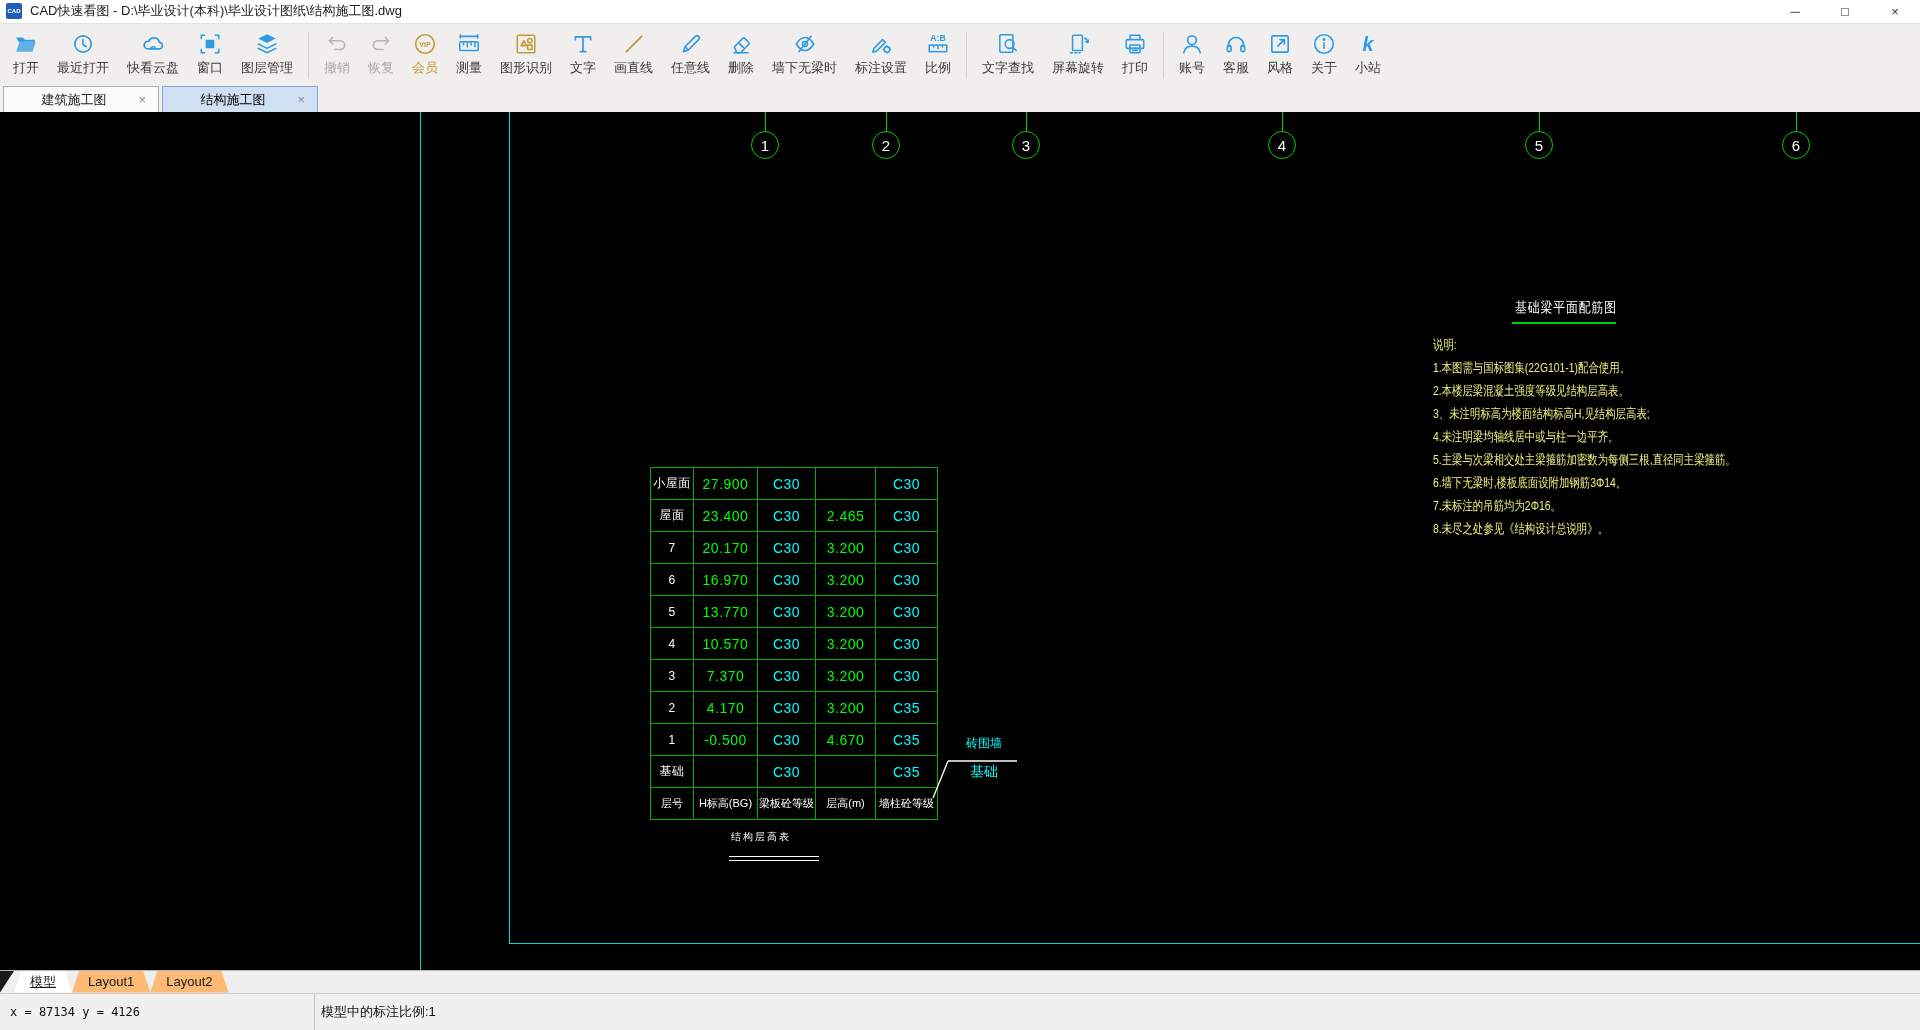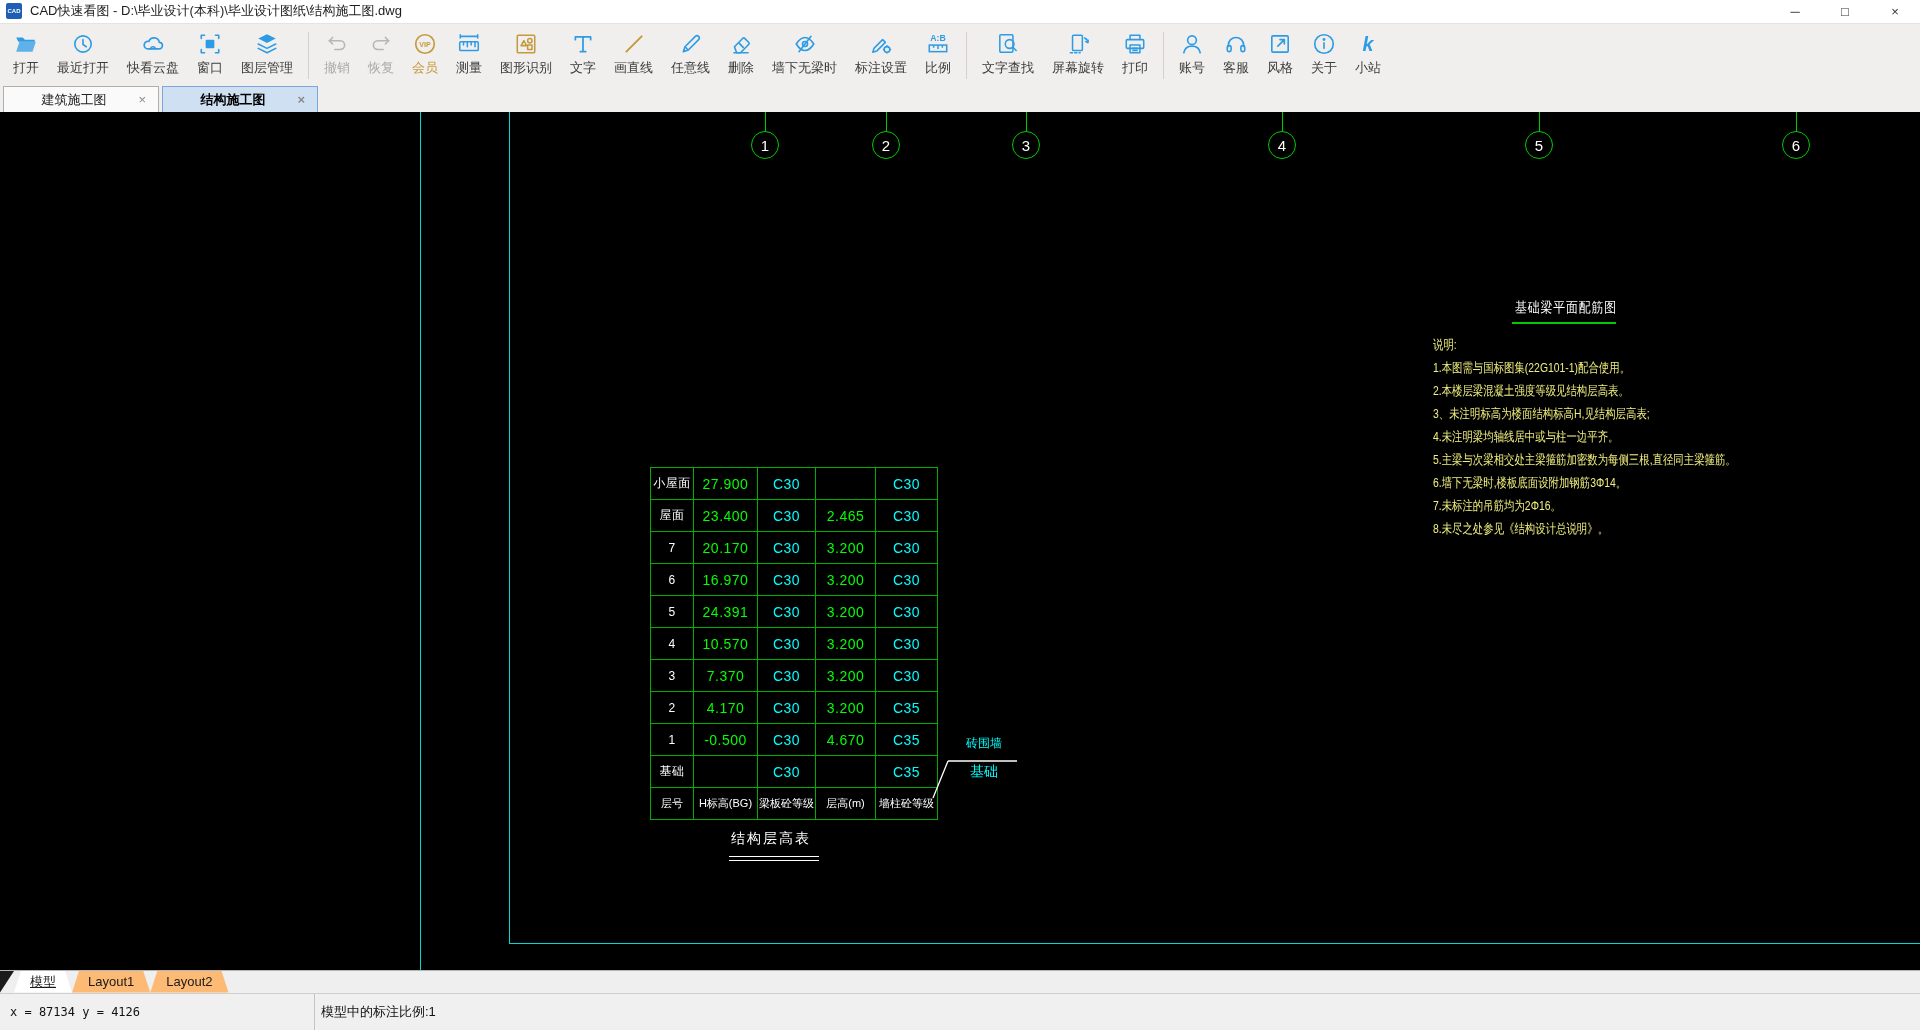--- a/index.html
+++ b/index.html
@@ -33,21 +33,21 @@
   .tb-label.goldtext{color:var(--icon-gold)}
   .tb-sep{width:1px;background:#d4d1cd;margin:6px 6px}
 
   
   .doctabs{height:28px;background:#f1efed;display:flex;align-items:flex-end;padding-left:3px}
   .dtab{width:156px;height:26px;margin-right:3px;display:flex;align-items:center;justify-content:center;
     position:relative;font-size:13px;cursor:default}
   .dtab .dlabel{margin-right:14px}
   .dtab .dclose{position:absolute;right:12px;color:#8a8a8a;font-size:13px;cursor:default}
   .dtab.inactive{background:#fafafa;border:1px solid #b0aeac;border-bottom:none;color:#222}
-  .dtab.active{background:#cfe0f3;border:1px solid #7da7d9;border-bottom:none;color:#000;font-weight:bold}
+  .dtab.active{background:#cfe0f3;border:1px solid #7da7d9;border-bottom:none;color:#000;font-weight:normal}
 
   
   .canvas{position:relative;width:1920px;height:871px;background:#000;overflow:hidden}
   .sbline{position:absolute;background:var(--border-cyan)}
   .sb-v1{left:420px;top:0;width:1px;height:868px}
   .sb-v2{left:509px;top:0;width:1px;height:831px}
   .sb-h1{left:509px;top:831px;width:1411px;height:1px}
   .sb-h2{left:420px;top:868px;width:1500px;height:1px}
 
   .bubble-line{position:absolute;top:0;width:1px;height:20px;background:var(--bubble-green)}
@@ -56,21 +56,21 @@
 
   .cad-table{position:absolute;left:650px;top:355px;display:grid;grid-auto-rows:32px;
     border-left:1px solid var(--table-green);border-top:1px solid var(--table-green)}
   .ct-cell{border-right:1px solid var(--table-green);border-bottom:1px solid var(--table-green);
     display:flex;align-items:center;justify-content:center;font-size:14px;letter-spacing:.5px}
   .ct-cell.c0{color:#fff;font-size:12px}
   .ct-cell.c1,.ct-cell.c3{color:var(--text-green)}
   .ct-cell.c2,.ct-cell.c4{color:var(--text-cyan)}
   .ct-cell.hdr{color:#fff;font-size:11px;letter-spacing:0}
 
-  .table-title{position:absolute;left:731px;top:718px;color:#fff;font-size:14px;letter-spacing:2px}
+  .table-title{position:absolute;left:731px;top:718px;color:#fff;font-size:10px;letter-spacing:2px}
   .table-title-underline{position:absolute;left:729px;top:744px;width:90px;height:5px;
     border-top:1px solid #fff;border-bottom:1px solid #fff}
 
   .callout-svg{position:absolute;left:925px;top:640px}
   .callout-t1{position:absolute;left:956px;top:623px;width:56px;text-align:center;
     color:var(--text-cyan);font-size:12px}
   .callout-t2{position:absolute;left:956px;top:651px;width:56px;text-align:center;
     color:var(--text-cyan);font-size:14px}
 
   .dwg-title{position:absolute;left:1515px;top:187px;color:#fff;font-size:14px;letter-spacing:1px;
@@ -428,21 +428,21 @@
         <div class="ct-cell c1">20.170</div>
         <div class="ct-cell c2">C30</div>
         <div class="ct-cell c3">3.200</div>
         <div class="ct-cell c4">C30</div>
         <div class="ct-cell c0">6</div>
         <div class="ct-cell c1">16.970</div>
         <div class="ct-cell c2">C30</div>
         <div class="ct-cell c3">3.200</div>
         <div class="ct-cell c4">C30</div>
         <div class="ct-cell c0">5</div>
-        <div class="ct-cell c1">24.391</div>
+        <div class="ct-cell c1">13.770</div>
         <div class="ct-cell c2">C30</div>
         <div class="ct-cell c3">3.200</div>
         <div class="ct-cell c4">C30</div>
         <div class="ct-cell c0">4</div>
         <div class="ct-cell c1">10.570</div>
         <div class="ct-cell c2">C30</div>
         <div class="ct-cell c3">3.200</div>
         <div class="ct-cell c4">C30</div>
         <div class="ct-cell c0">3</div>
         <div class="ct-cell c1">7.370</div>

